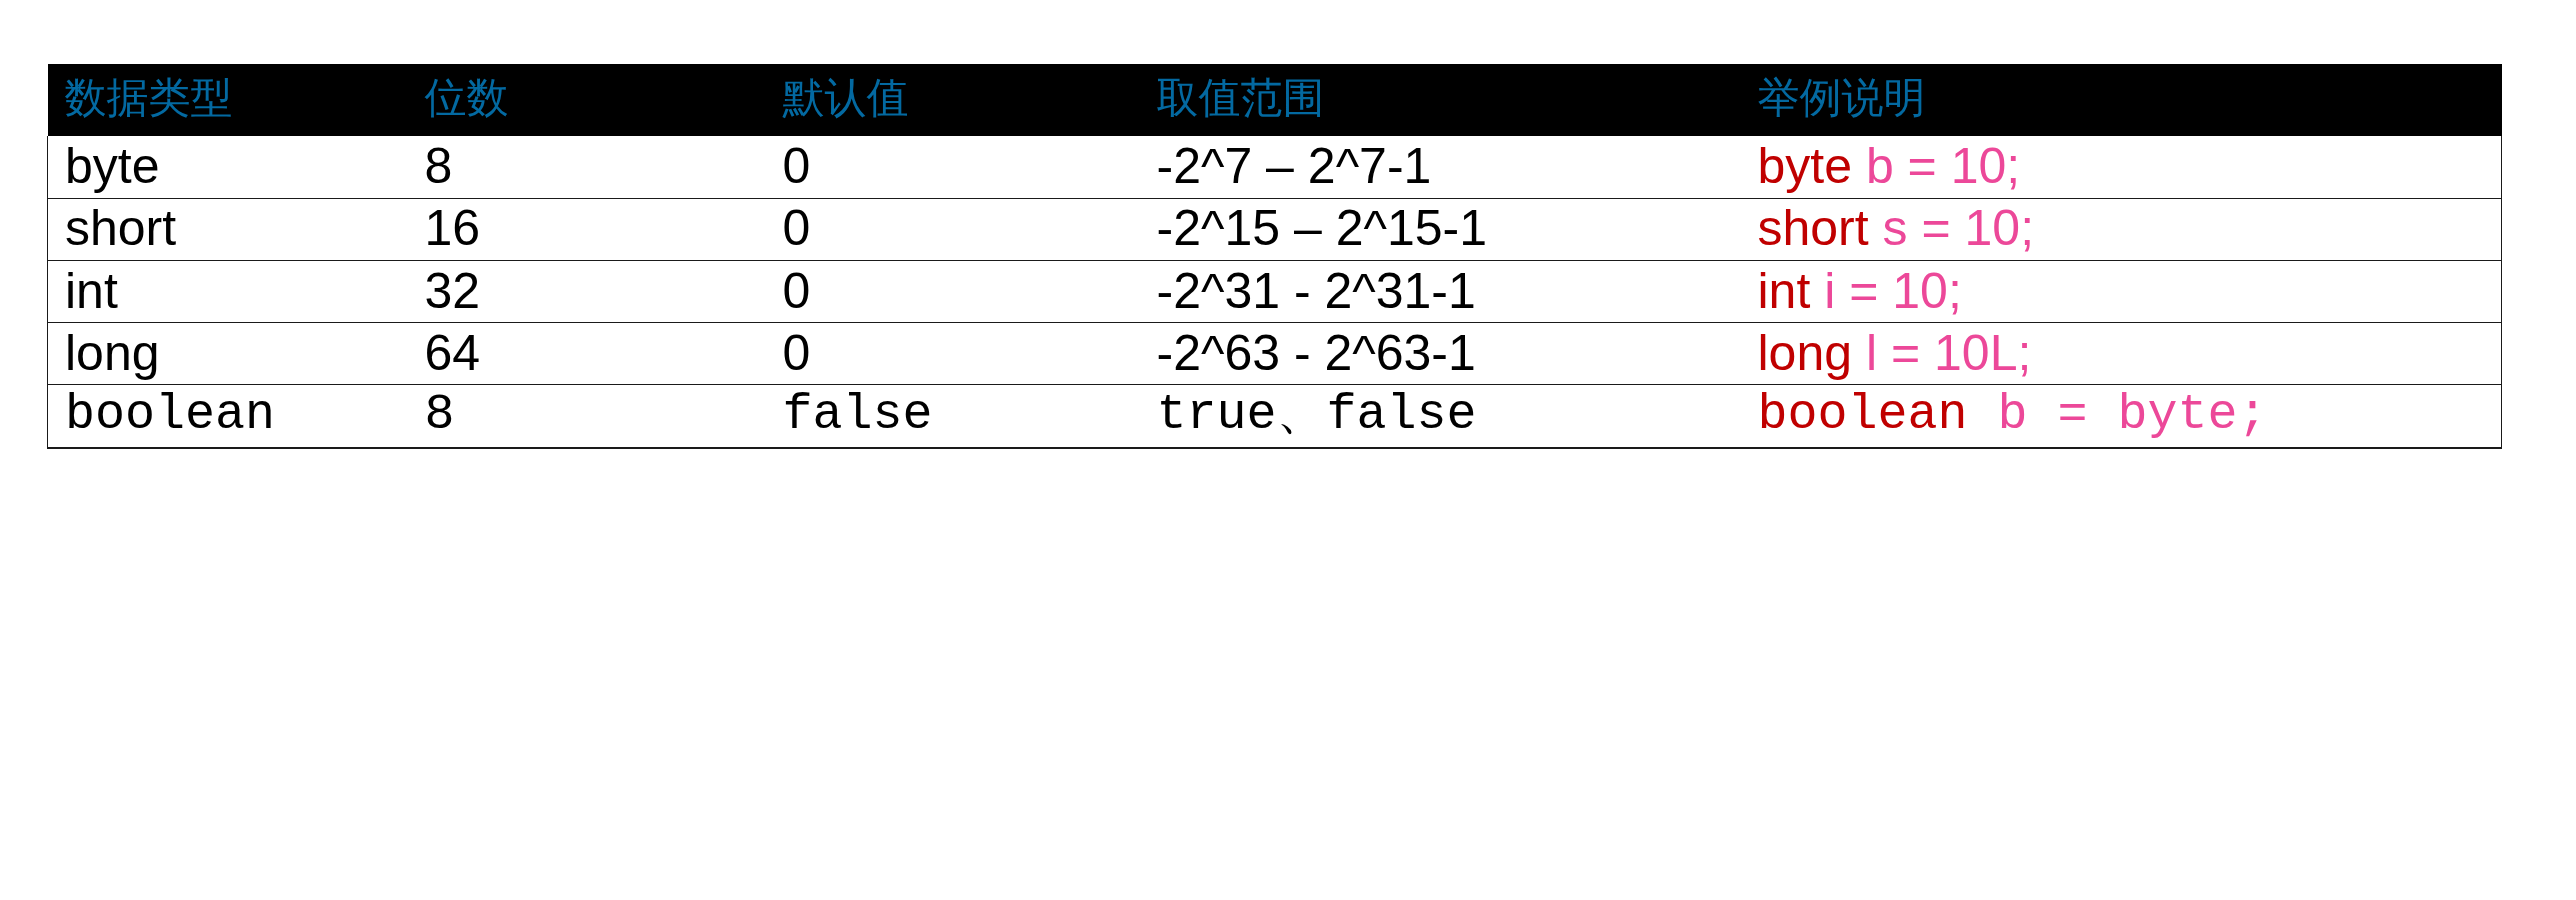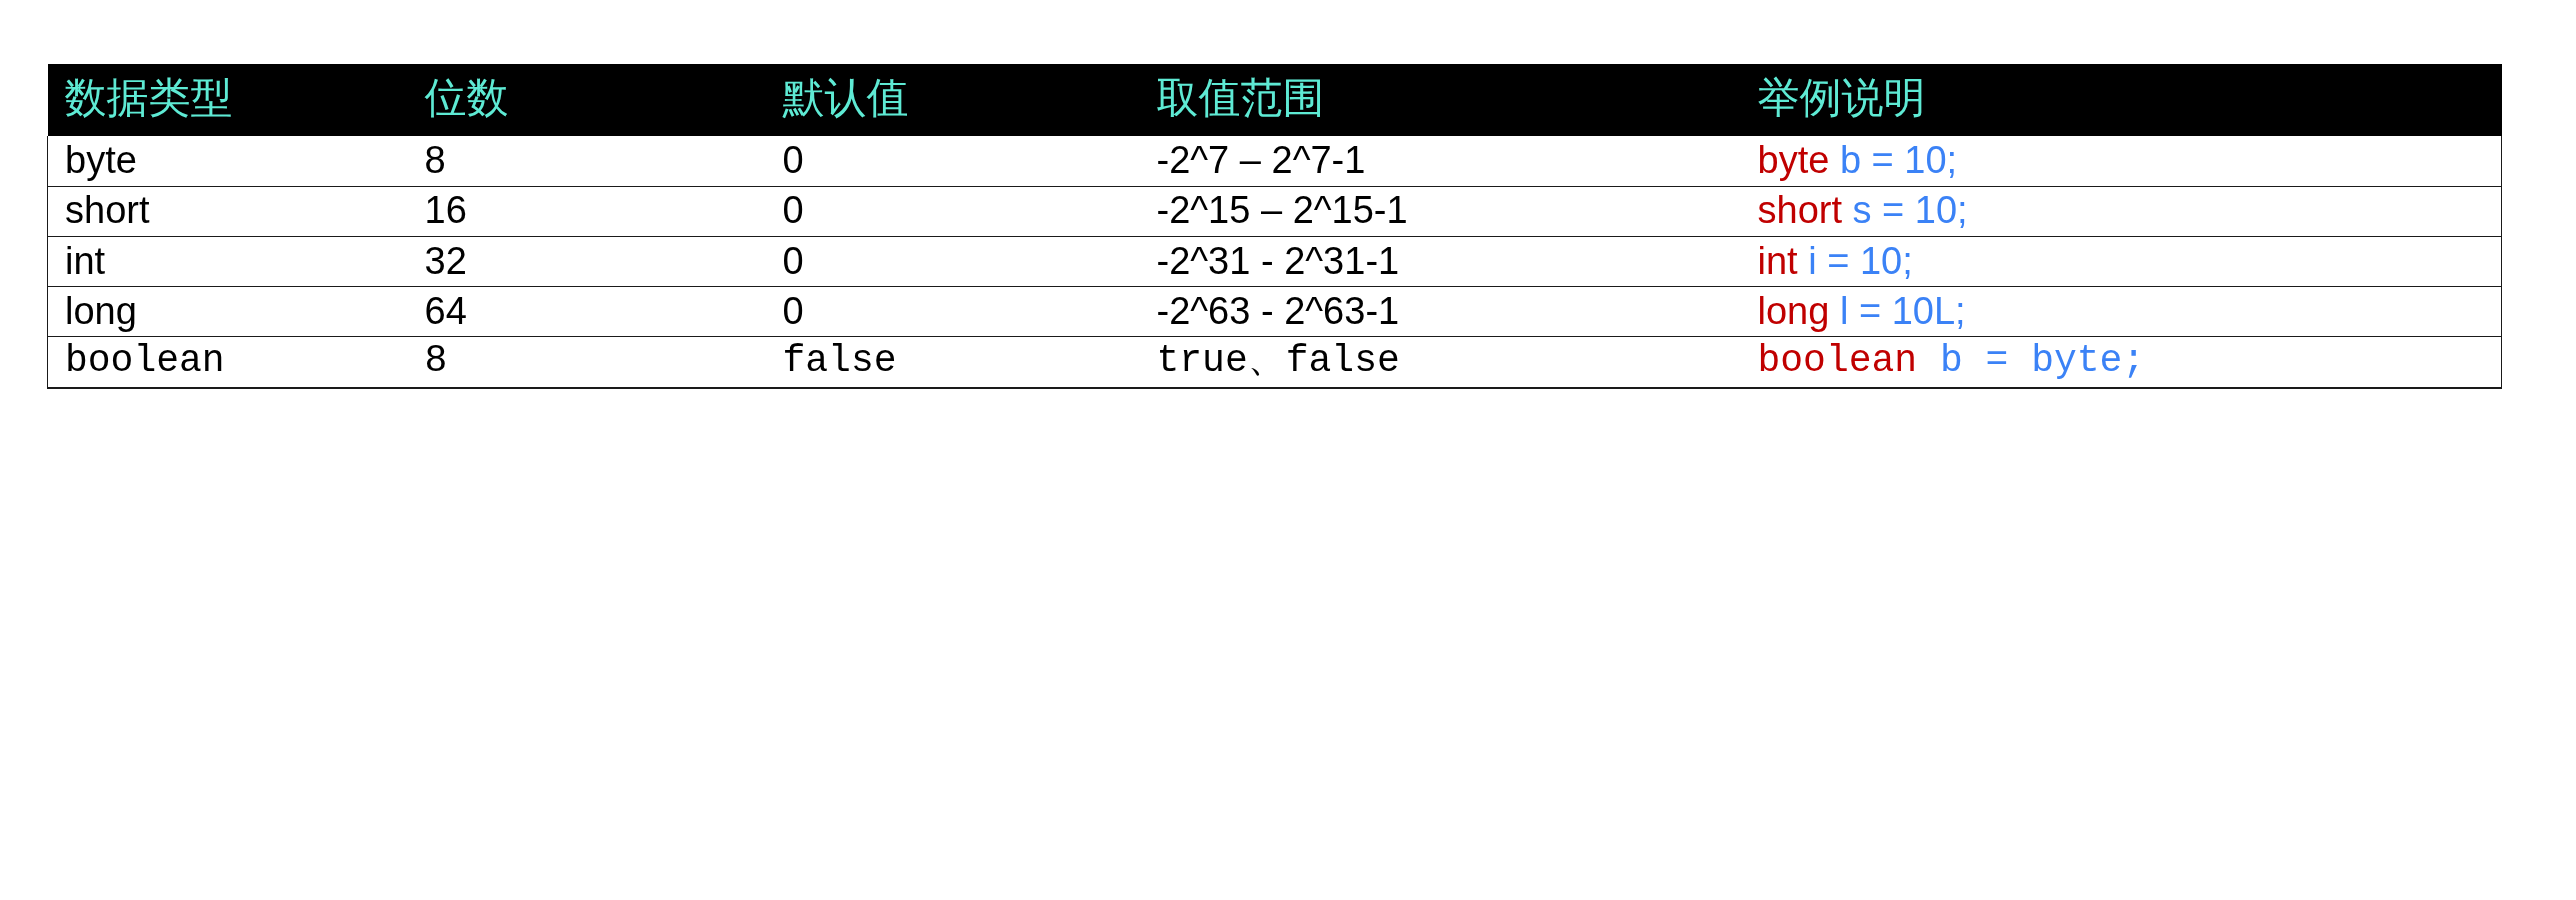--- a/index.html
+++ b/index.html
@@ -35,57 +35,57 @@
   table.dt col.c2 { width: 358px; }
   table.dt col.c3 { width: 374px; }
   table.dt col.c4 { width: 601px; }
   table.dt col.c5 { width: 761px; }
 
   thead tr.head-row {
     background: #000000;
   }
   thead th {
     background: #000000;
-    color: #5eead4;
+    color: #0369a1;
     text-align: left;
     font-weight: normal;
     font-size: 42px;
     line-height: 1;
     padding: 13.3px 0 17px 17px;
     font-family: "Liberation Serif", "DejaVu Serif", serif;
     white-space: nowrap;
     border: none;
   }
   tbody td {
     border-top: 1.9px solid #1a1a1a;
     border-bottom: 1.9px solid #1a1a1a;
     border-left: none;
     border-right: none;
     padding: 4.7px 0 6.6px 17px;
-    font-size: 38px;
+    font-size: 50px;
     line-height: 1;
     color: #000000;
     height: 38px;
     vertical-align: middle;
     white-space: nowrap;
     font-family: "Liberation Sans", "DejaVu Sans", sans-serif;
   }
   tbody tr:first-child td {
     border-top: none;
   }
   tbody tr:last-child td {
     border-bottom: 2.8px solid #1a1a1a;
     font-family: Liberation Mono, monospace;
   }
   
   tbody td:first-child { border-left: 1.9px solid #1a1a1a; }
   tbody td:last-child  { border-right: 1.9px solid #1a1a1a; }
 
   .kw { color: #C00000; }
-  .rest { color: #3b82f6; }
+  .rest { color: #ec4899; }
 </style>
 </head>
 <body>
 
 <div class="page">
   <div class="table-wrap">
     <table class="dt">
       <colgroup>
         <col class="c1">
           <col class="c2">

